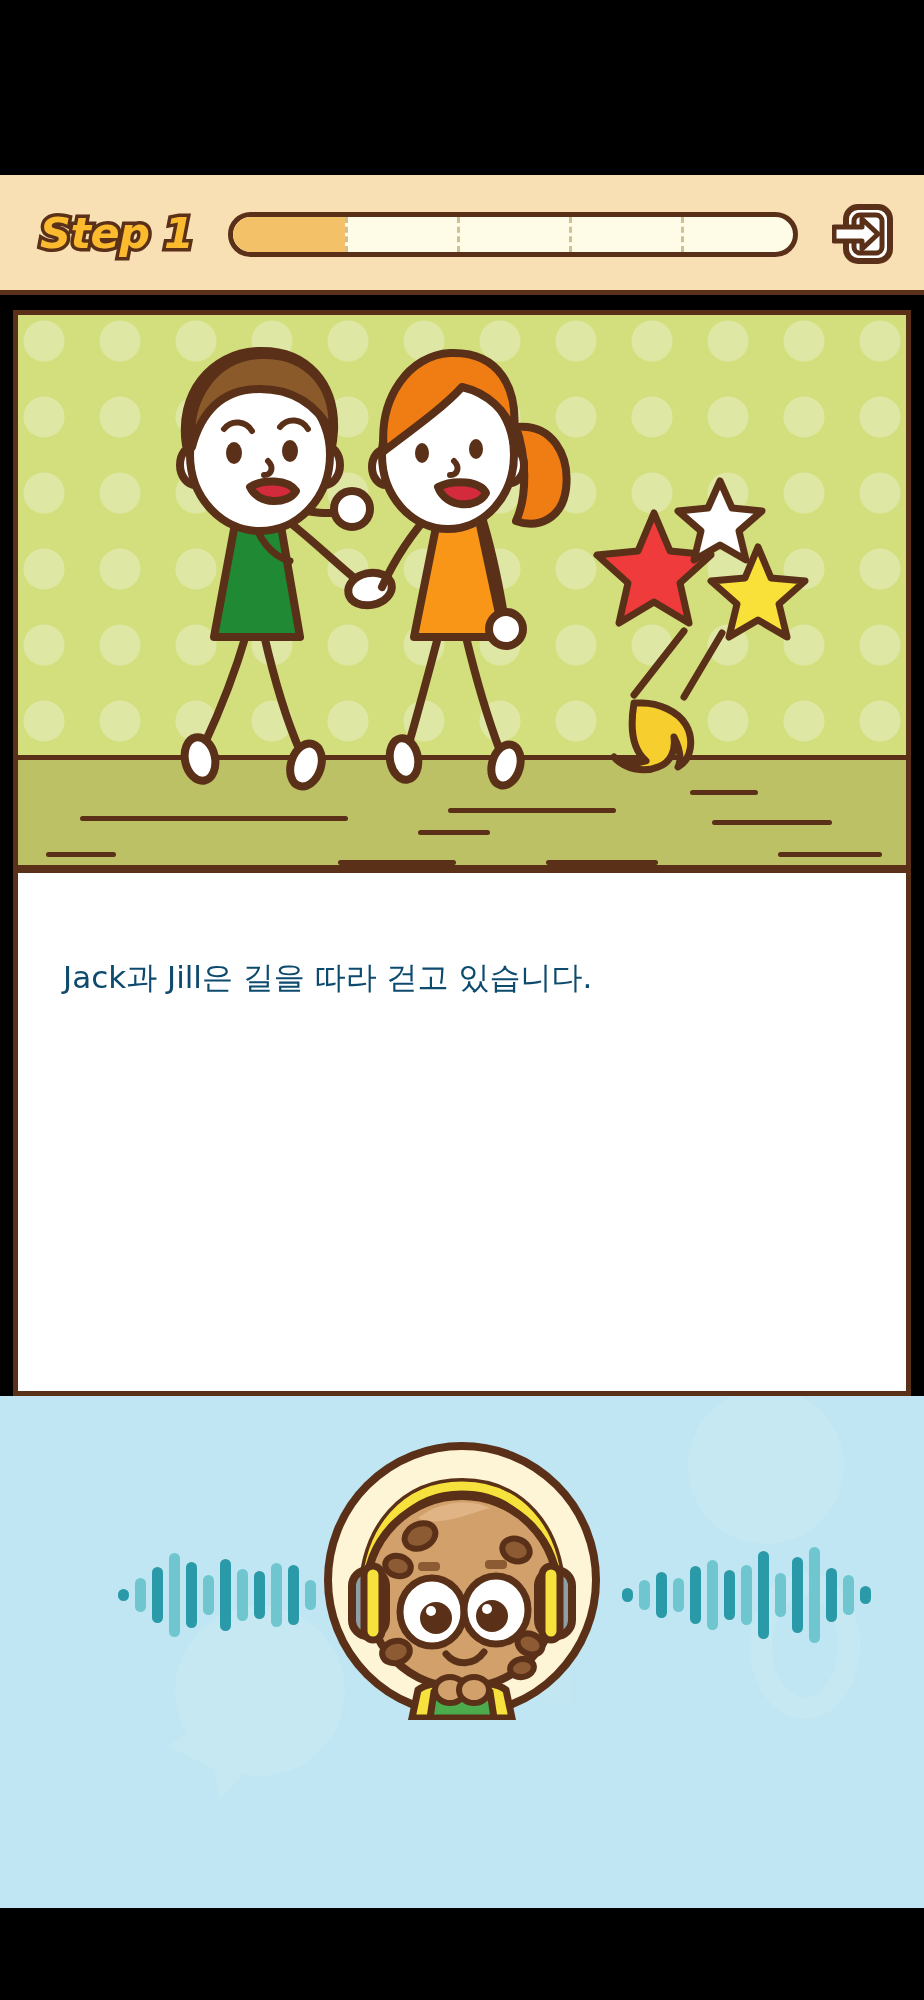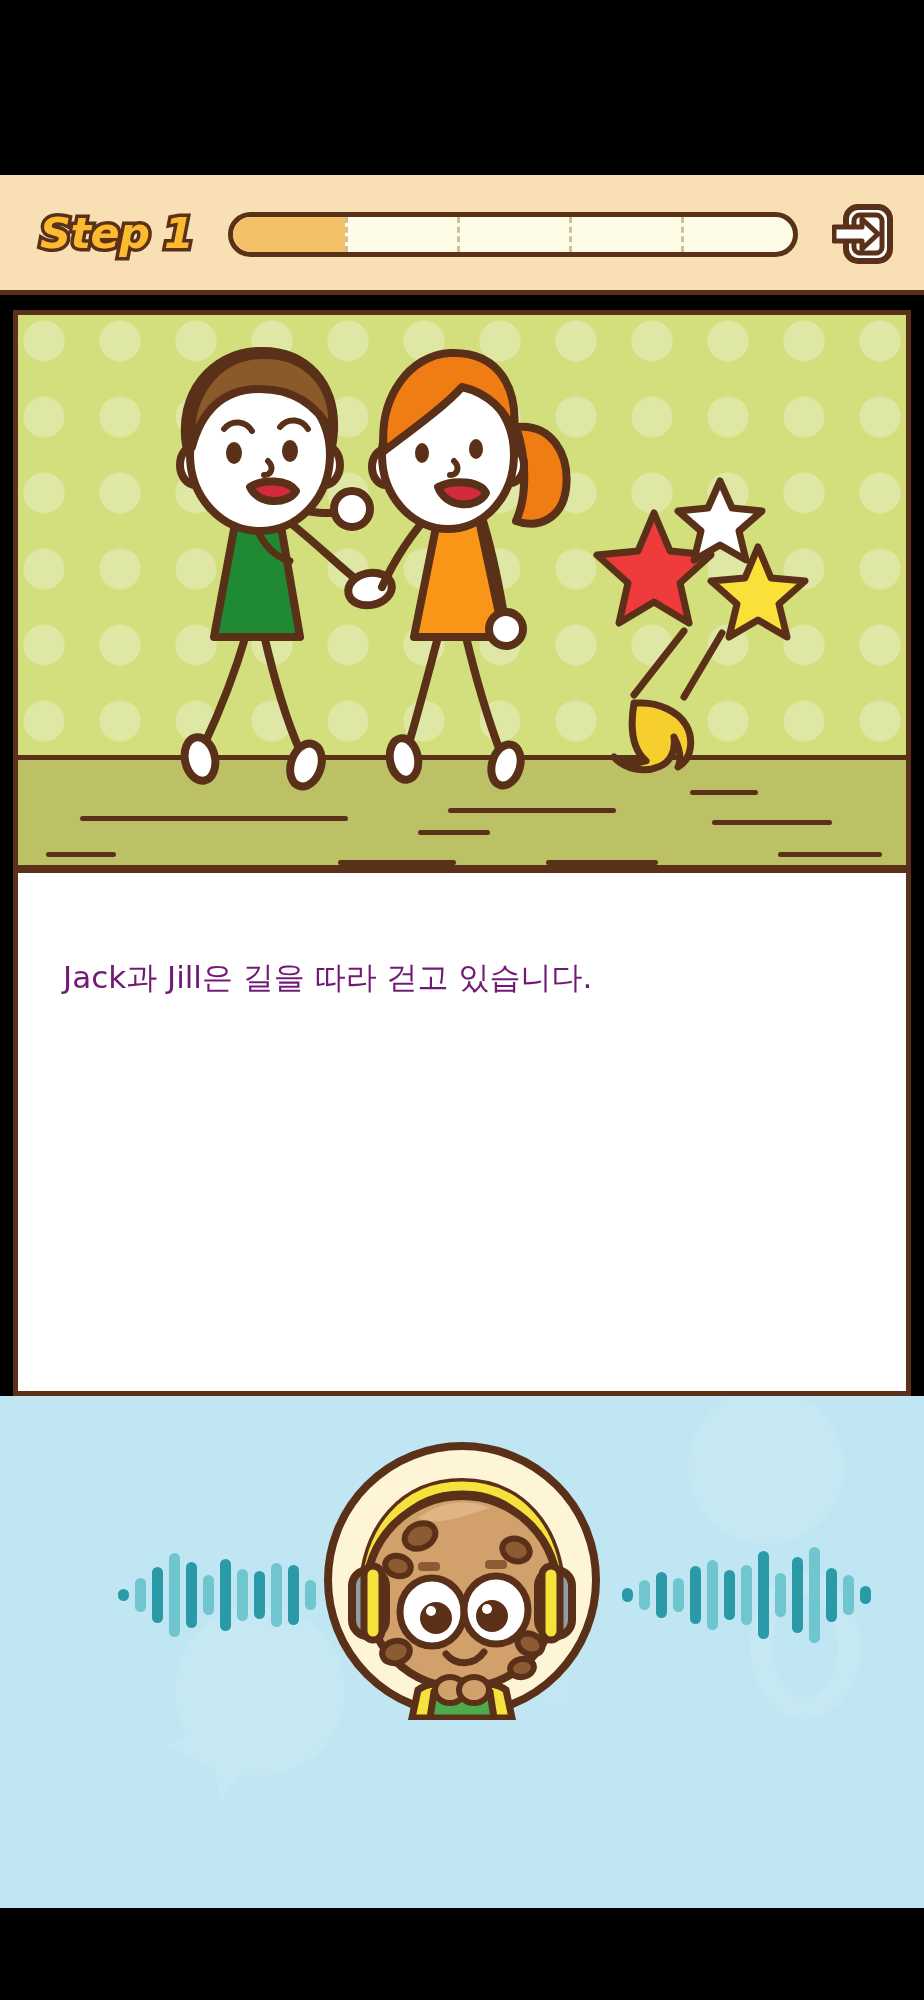--- a/index.html
+++ b/index.html
@@ -121,21 +121,21 @@
     font-weight: bold;
     color: #3d2110;
     line-height: 1.45;
     letter-spacing: -0.6px;
   }
   #sentence-ko {
     margin-top: 42px;
     font-family: "DejaVu Sans", sans-serif;
     font-size: 31px;
     font-weight: 400;
-    color: #701a75;
+    color: #0c4a6e;
     line-height: 1.45;
   }
 
   
   #audio-panel {
     position: absolute;
     left: 0; top: 1396px;
     width: 924px; height: 512px;
     background: #bfe6f2;
     overflow: hidden;

